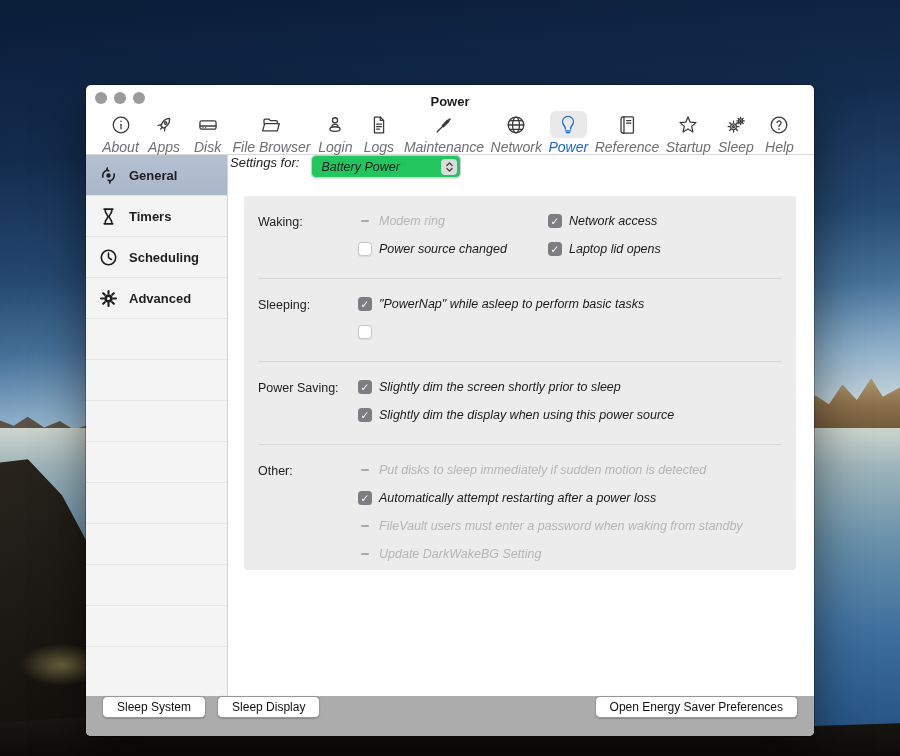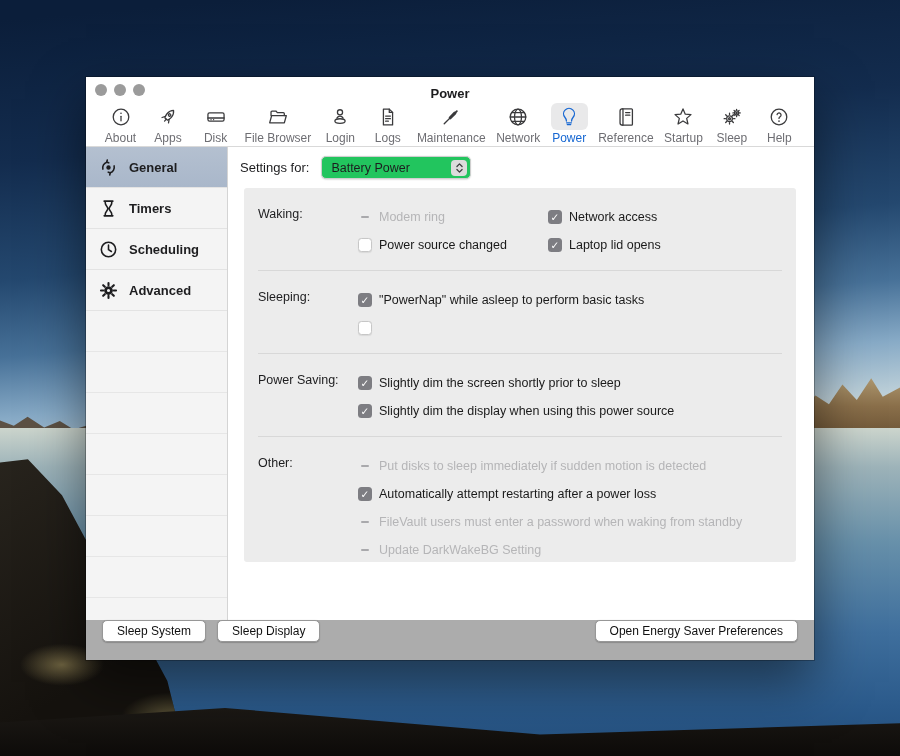--- a/index.html
+++ b/index.html
@@ -21,66 +21,66 @@
     background:
       radial-gradient(60px 30px at 20% 72%, #6d6240 0%, transparent 70%),
       radial-gradient(70px 35px at 55% 88%, #5d5538 0%, transparent 70%),
       linear-gradient(150deg,#2a261f,#15120e 60%);
     clip-path:polygon(0 10%,9% 9%,20% 20%,29% 36%,41% 54%,54% 77%,60% 100%,0 100%); }
   .bg-rocks-bottom { position:absolute; left:0; bottom:0; width:100%; height:48px;
     background:linear-gradient(180deg,#1c1915,#0d0b09);
     clip-path:polygon(0 30%,25% 0,60% 55%,100% 32%,100% 100%,0 100%); }
 
   
-  .window { position:absolute; left:86px; top:77px; width:728px; height:583px;
-    background:#fff; border-radius:0; box-shadow:0 22px 50px rgba(0,0,0,.5), 0 0 0 1px rgba(0,0,0,.25);
+  .window { position:absolute; left:86px; top:85px; width:728px; height:651px;
+    background:#fff; border-radius:5px; box-shadow:0 22px 50px rgba(0,0,0,.5), 0 0 0 1px rgba(0,0,0,.25);
     display:flex; flex-direction:column; overflow:hidden; }
 
   .titlebar { height:26px; flex:0 0 26px; position:relative; display:flex; align-items:center; justify-content:center; }
   .traffic { position:absolute; left:9px; top:7px; display:flex; gap:7px; }
   .dot { width:12px; height:12px; border-radius:50%; background:#9b9b9b; }
   .win-title { font-size:13px; font-weight:bold; color:#1c1c1e; padding-top:6px; }
 
   .toolbar { height:44px; flex:0 0 44px; display:flex; justify-content:space-between; align-items:flex-start;
     padding:0 16px; border-bottom:1px solid #d9d9d9; }
   .tb-item { display:flex; flex-direction:column; align-items:center; cursor:default; }
   .tb-ico { width:37px; height:27px; display:flex; align-items:center; justify-content:center; color:#3a3a3c; }
   .tb-ico svg { width:22px; height:22px; }
-  .tb-label { font-size:12px; color:#6e6e73; margin-top:1px; white-space:nowrap; }
+  .tb-label { font-size:14px; color:#6e6e73; margin-top:1px; white-space:nowrap;font-style:italic; }
   .tb-item.sel .tb-ico { background:#e9e9ea; border-radius:6px; color:var(--accent,#1667d2); }
   .tb-item.sel .tb-label { color:var(--accent,#1667d2); }
 
   .main { flex:1 1 auto; display:flex; min-height:0; }
   .sidebar { width:142px; flex:0 0 142px; background:#f4f4f4; border-right:1px solid #d4d4d4; overflow:hidden; }
   .sb-item { height:41px; display:flex; align-items:center; gap:10px; padding-left:12px;
     border-bottom:1px solid #e3e3e3; color:#1d1d1f; }
   .sb-item.sel { background:linear-gradient(180deg,#b4c0d0,#a9b7ca); }
   .sb-ico { width:21px; height:21px; display:flex; align-items:center; justify-content:center; color:#1d1d1f; }
   .sb-ico svg { width:21px; height:21px; }
   .sb-label { font-size:13px; font-weight:bold; }
   .sb-empty { height:41px; border-bottom:1px solid #e6e6e6; }
 
   .content { flex:1 1 auto; background:#fff; display:flex; flex-direction:column; }
-  .settings-row { height:41px; flex:0 0 41px; display:flex; align-items:center; padding-left:12px; gap:12px; }
+  .settings-row { height:41px; flex:0 0 41px; display:flex; padding-left:2px; gap:12px;font-style:italic; }
   .settings-label { font-size:13px; color:#1d1d1f; }
   .select { position:relative; width:150px; height:23px; background:#22c55e; border:1px solid #cfcfcf; border-radius:5px;
     box-shadow:0 .5px 1.5px rgba(0,0,0,.12); display:flex; align-items:center; padding-left:9px; cursor:default; }
   .select-value { font-size:12.5px; color:#1d1d1f; }
   .stepper { position:absolute; right:3px; top:3px; width:16px; height:16px; background:#dcdcdc; border-radius:4px;
     display:flex; align-items:center; justify-content:center; }
   .stepper svg { width:9px; height:12px; stroke:#3d3d40; fill:none; stroke-width:1.5; stroke-linecap:round; stroke-linejoin:round; }
 
   .panel { margin:0 18px 0 16px; height:374px; background:#ececec; border-radius:3px; overflow:hidden; }
   .section { display:grid; grid-template-columns:100px 1fr; padding:18px 14px; }
   .sec-label { font-size:12.5px; color:#1d1d1f; padding-top:1px; }
   .sec-items { display:grid; grid-auto-rows:18px; row-gap:10px; }
   .sec-items.cols2 { grid-template-columns:190px 1fr; }
   .divider { border-top:1px solid #d8d8d8; margin:0 14px; }
 
-  .cb-row { display:flex; align-items:flex-end; gap:7px; }
+  .cb-row { display:flex; align-items:flex-start; gap:7px;font-style:italic; }
   .cb { width:14px; height:14px; border-radius:3.5px; flex:0 0 14px; position:relative; }
   .cb.checked { background:var(--cb,#7d7d82); }
   .cb.checked::after { content:"\2713"; position:absolute; left:0; top:0; width:14px; height:14px;
     color:#fff; font-size:10.5px; font-weight:bold; line-height:14px; text-align:center; }
   .cb.unchecked { background:#fff; border:1px solid #c7c7c7; box-shadow:0 .5px 1px rgba(0,0,0,.08); }
   .cb.disabled::after { content:""; position:absolute; left:3px; top:6px; width:8px; height:2px;
     border-radius:1px; background:#a9a9ac; }
   .cb-text { font-size:12.5px; color:#1a1a1a; white-space:nowrap; }
   .cb-text.dim { color:#b5b5b7; }
 

